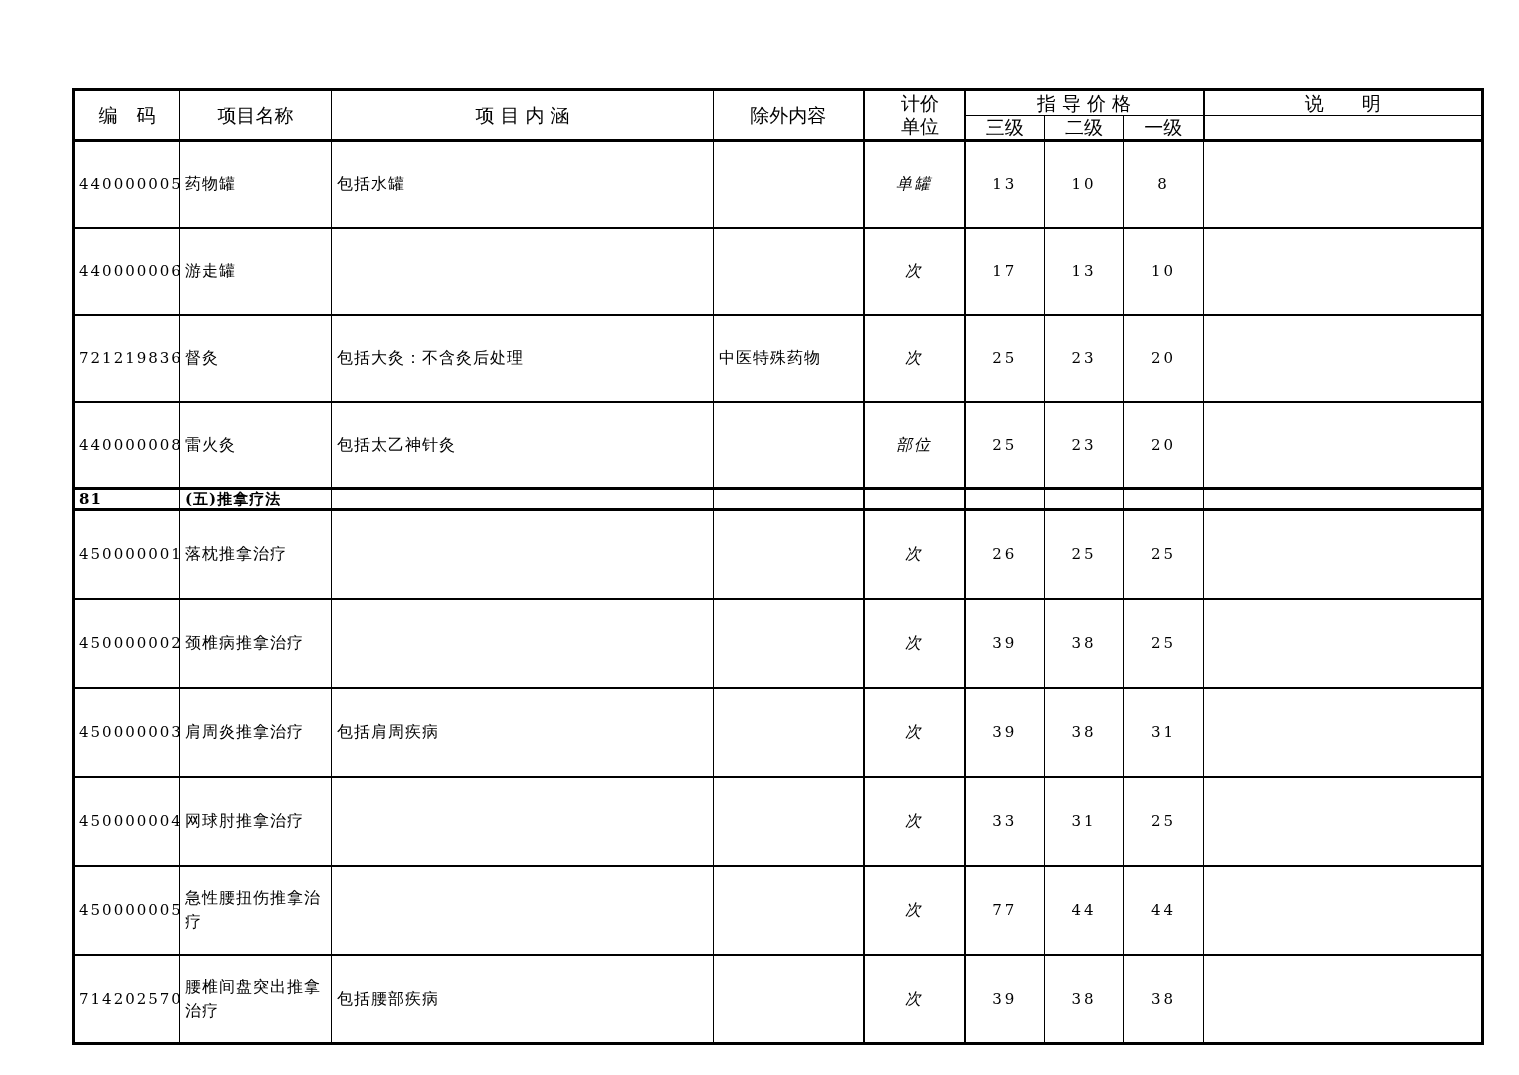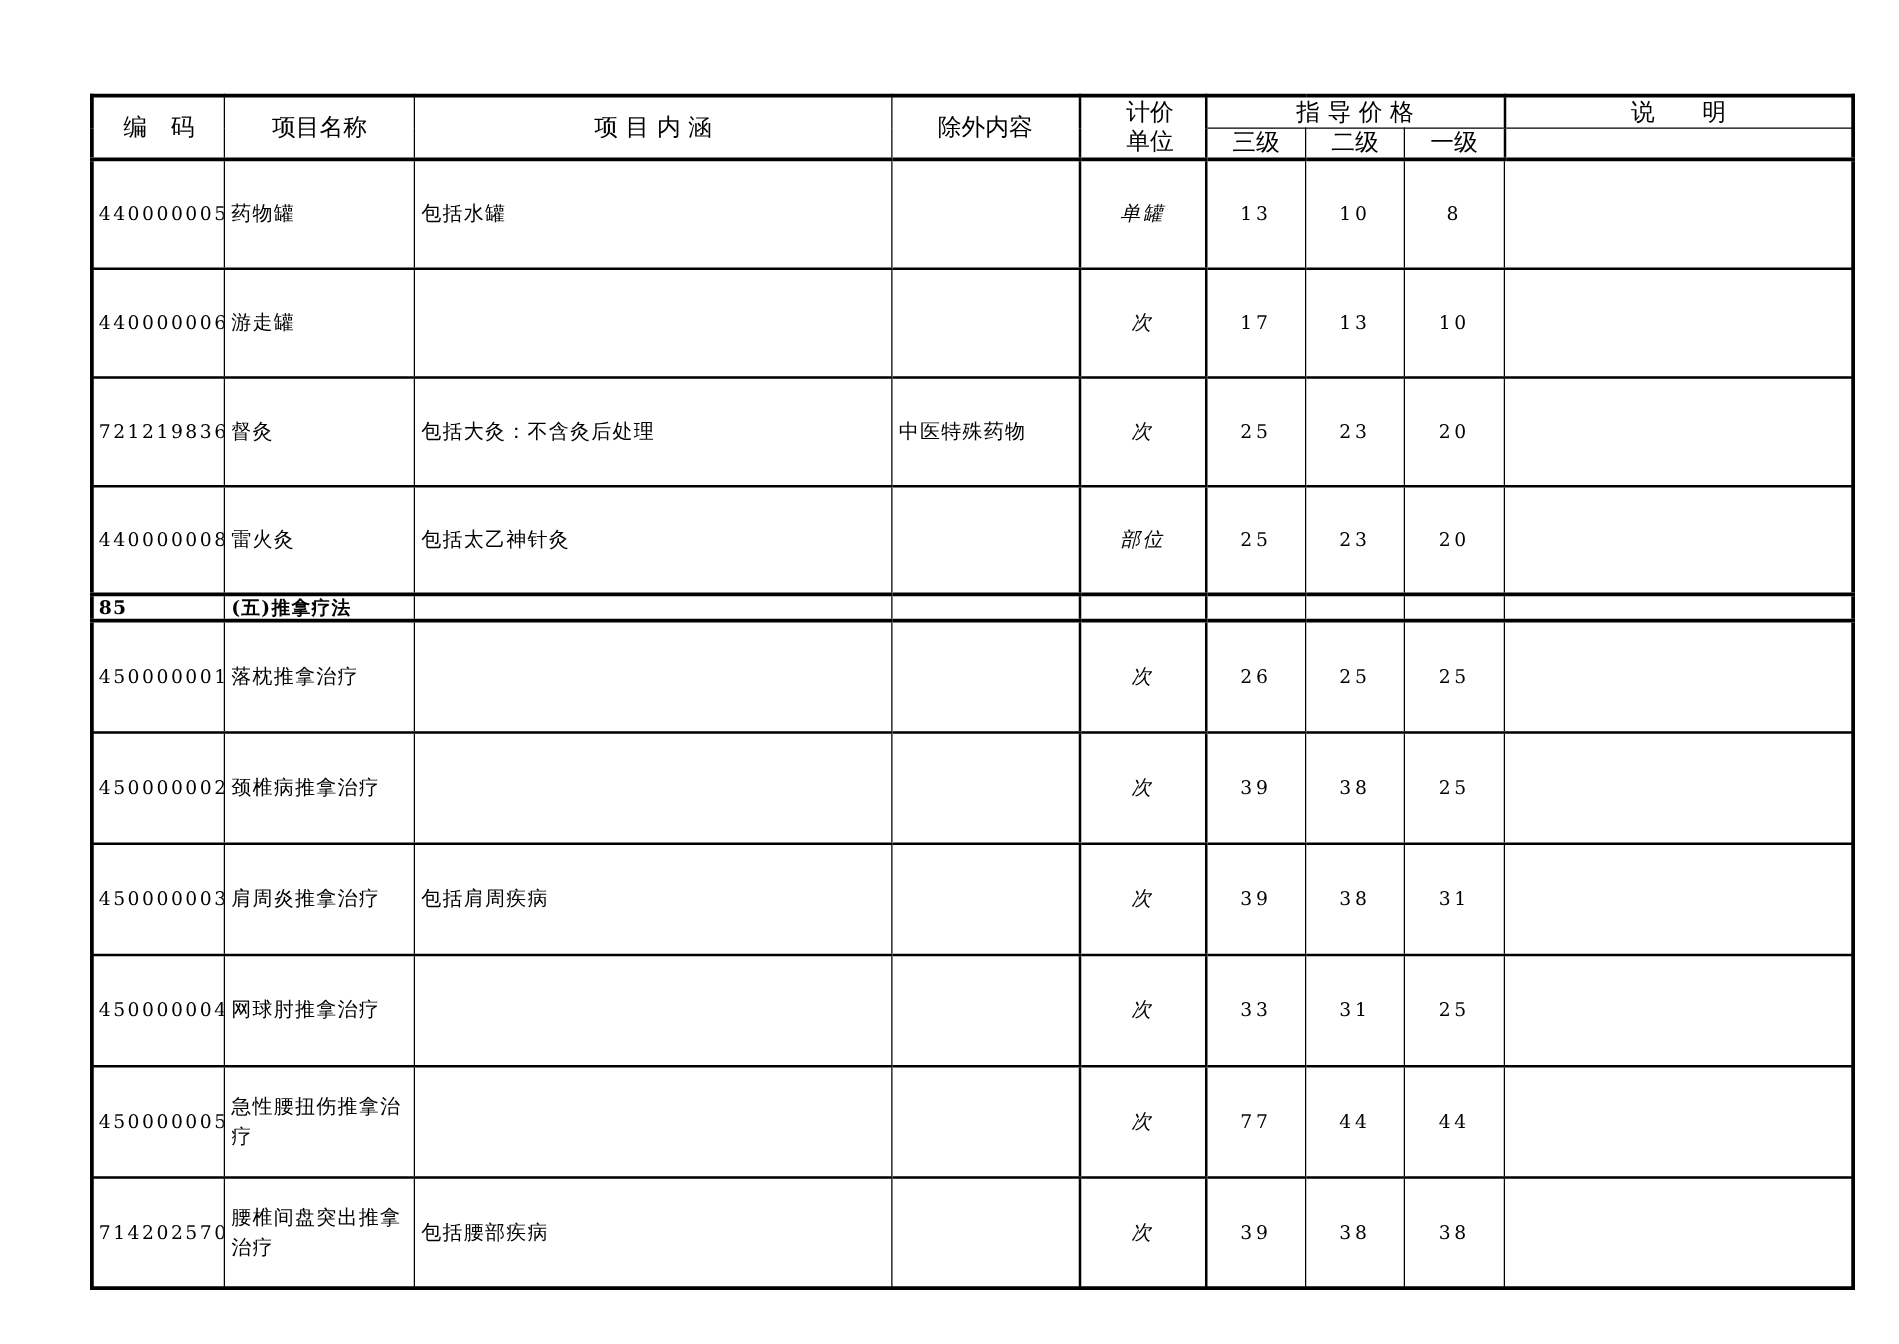--- a/index.html
+++ b/index.html
@@ -6,21 +6,21 @@
   html, body {
     margin: 0; padding: 0;
     width: 1519px; height: 1075px;
     background: #ffffff;
     color: #000000;
     font-family: "DejaVu Serif", "Liberation Serif", serif;
     overflow: hidden;
   }
   .sheet {
     position: absolute;
-    left: 72px; top: 75px;
+    left: 72px; top: 88px;
   }
   table.price-table {
     border-collapse: collapse;
     table-layout: fixed;
     width: 1409px;
     border: 3px solid #000;
   }
   th, td {
     border: 1px solid #000;
     padding: 0 5px;
@@ -144,21 +144,21 @@
     <td class="l name">雷火灸</td>
     <td class="l">包括太乙神针灸</td>
     <td class="l"></td>
     <td class="c unit v2">部位</td>
     <td class="c num v2">25</td>
     <td class="c num">23</td>
     <td class="c num">20</td>
     <td class="l"></td>
   </tr>
         <tr class="section">
-    <td class="l code">85</td>
+    <td class="l code">81</td>
     <td class="l name">(五)推拿疗法</td>
     <td class="l"></td>
     <td class="l"></td>
     <td class="c unit v2"></td>
     <td class="c num v2"></td>
     <td class="c num"></td>
     <td class="c num"></td>
     <td class="l"></td>
   </tr>
         <tr>

